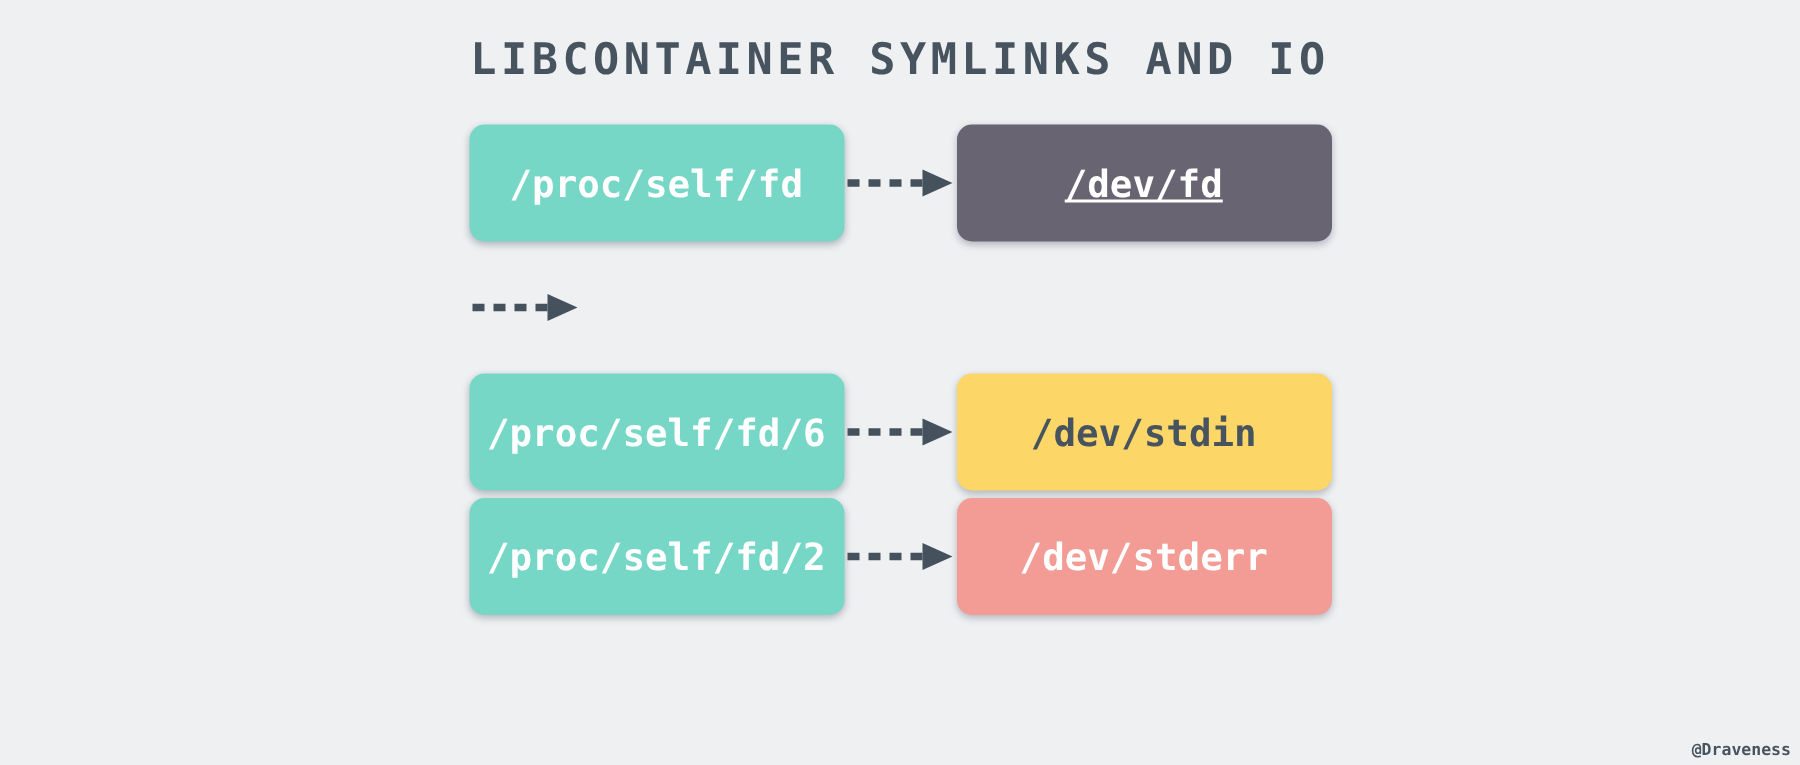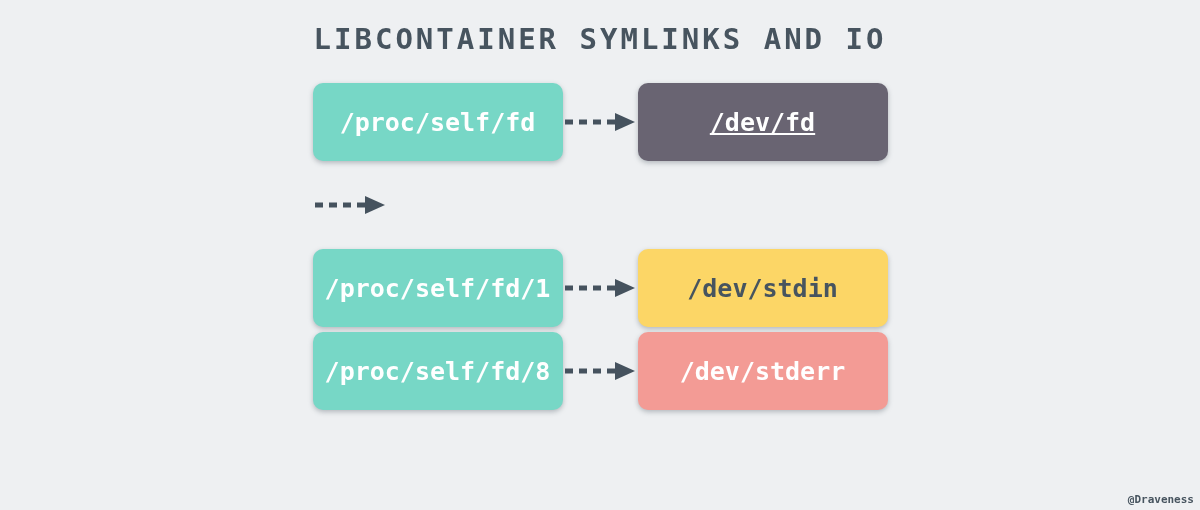--- a/index.html
+++ b/index.html
@@ -99,32 +99,32 @@
   <div class="row">
     <div class="arrow">
       <svg width="75" height="24" viewBox="0 0 75 24">
         <line x1="2" y1="12" x2="54" y2="12" stroke="var(--arrow)" stroke-width="5" stroke-dasharray="8 6"></line>
         <polygon points="52,3 72,12 52,21" fill="var(--arrow)"></polygon>
       </svg>
     </div>
   </div>
 
   <div class="row">
-    <div class="box source">/proc/self/fd/1</div>
+    <div class="box source">/proc/self/fd/6</div>
     <div class="arrow">
       <svg width="75" height="24" viewBox="0 0 75 24">
         <line x1="2" y1="12" x2="54" y2="12" stroke="var(--arrow)" stroke-width="5" stroke-dasharray="8 6"></line>
         <polygon points="52,3 72,12 52,21" fill="var(--arrow)"></polygon>
       </svg>
     </div>
     <div class="box target" data-color="yellow">/dev/stdin</div>
   </div>
 
   <div class="row">
-    <div class="box source">/proc/self/fd/8</div>
+    <div class="box source">/proc/self/fd/2</div>
     <div class="arrow">
       <svg width="75" height="24" viewBox="0 0 75 24">
         <line x1="2" y1="12" x2="54" y2="12" stroke="var(--arrow)" stroke-width="5" stroke-dasharray="8 6"></line>
         <polygon points="52,3 72,12 52,21" fill="var(--arrow)"></polygon>
       </svg>
     </div>
     <div class="box target" data-color="salmon">/dev/stderr</div>
   </div>
 
 </div>

